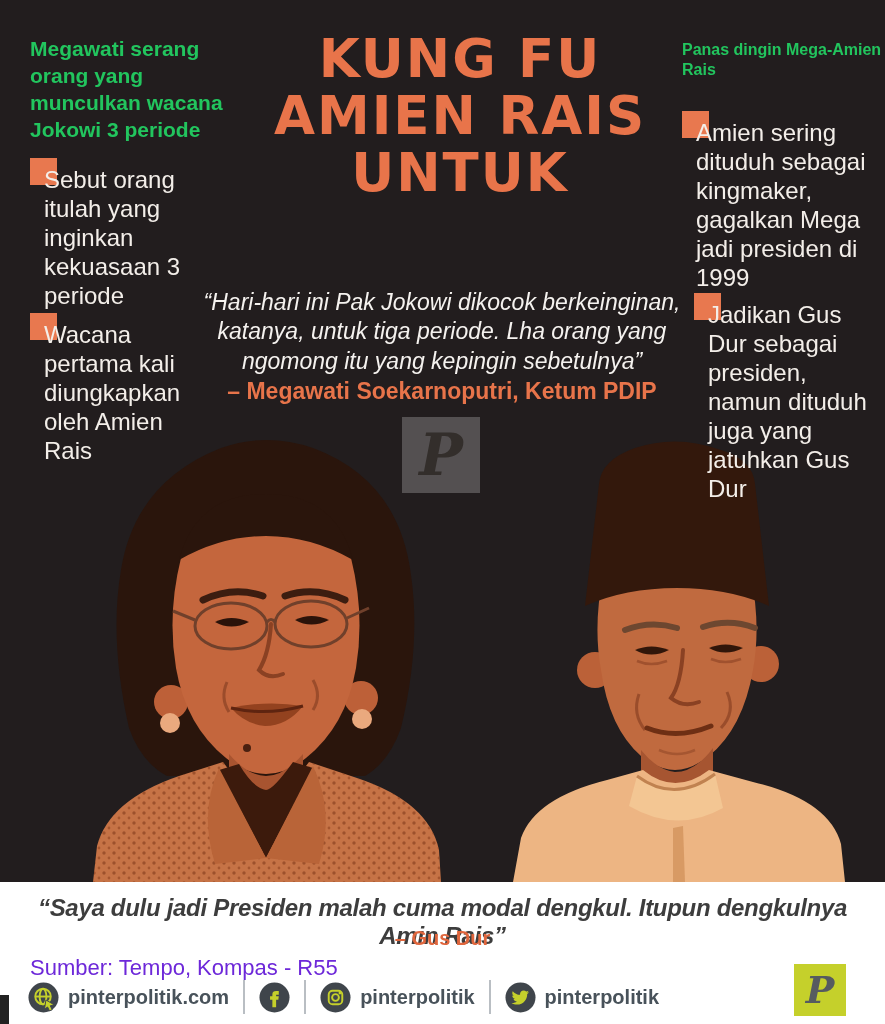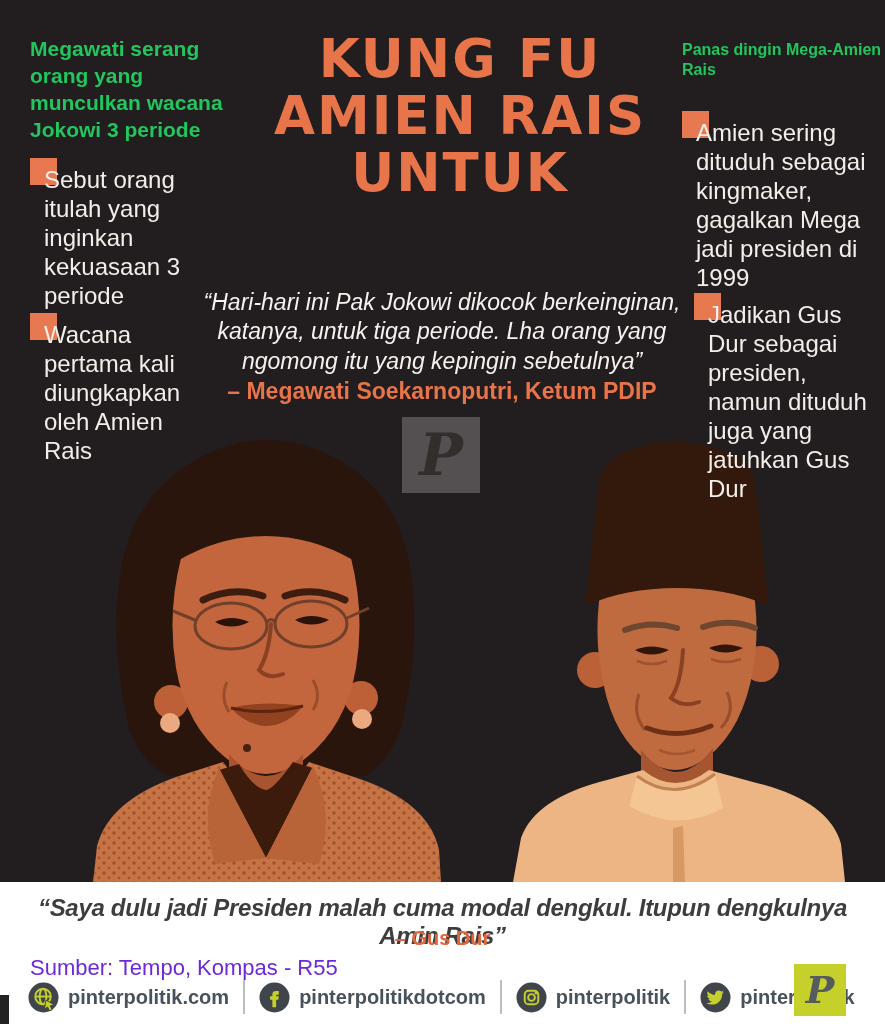--- a/index.html
+++ b/index.html
@@ -228,21 +228,20 @@
         </svg>
         <span class="social-label">pinterpolitik.com</span>
       </div>
       <div class="social-sep"></div>
 
       <div class="social-item">
         <svg width="31" height="31" viewBox="0 0 32 32">
           <circle cx="16" cy="16" r="15.5" fill="#3f454b"></circle>
           <path d="M17.8,9 h3 v4 h-3 v1.8 h3 l-0.5,4 h-2.5 V27 h-4.2 V18.8 H11 v-4 h2.6 V12.5 C13.6,10 15.2,9 17.8,9 Z" fill="#c5d02b" transform="scale(0.92) translate(1.4,1.2)"></path>
         </svg>
-        <span class="social-label">pinterpolitikdotcom</span>
       </div>
       <div class="social-sep"></div>
 
       <div class="social-item">
         <svg width="31" height="31" viewBox="0 0 32 32">
           <circle cx="16" cy="16" r="15.5" fill="#3f454b"></circle>
           <g stroke="#c5d02b" stroke-width="2" fill="none">
             <rect x="9" y="9" width="14" height="14" rx="4"></rect>
             <circle cx="16" cy="16" r="3.5"></circle>
           </g>

